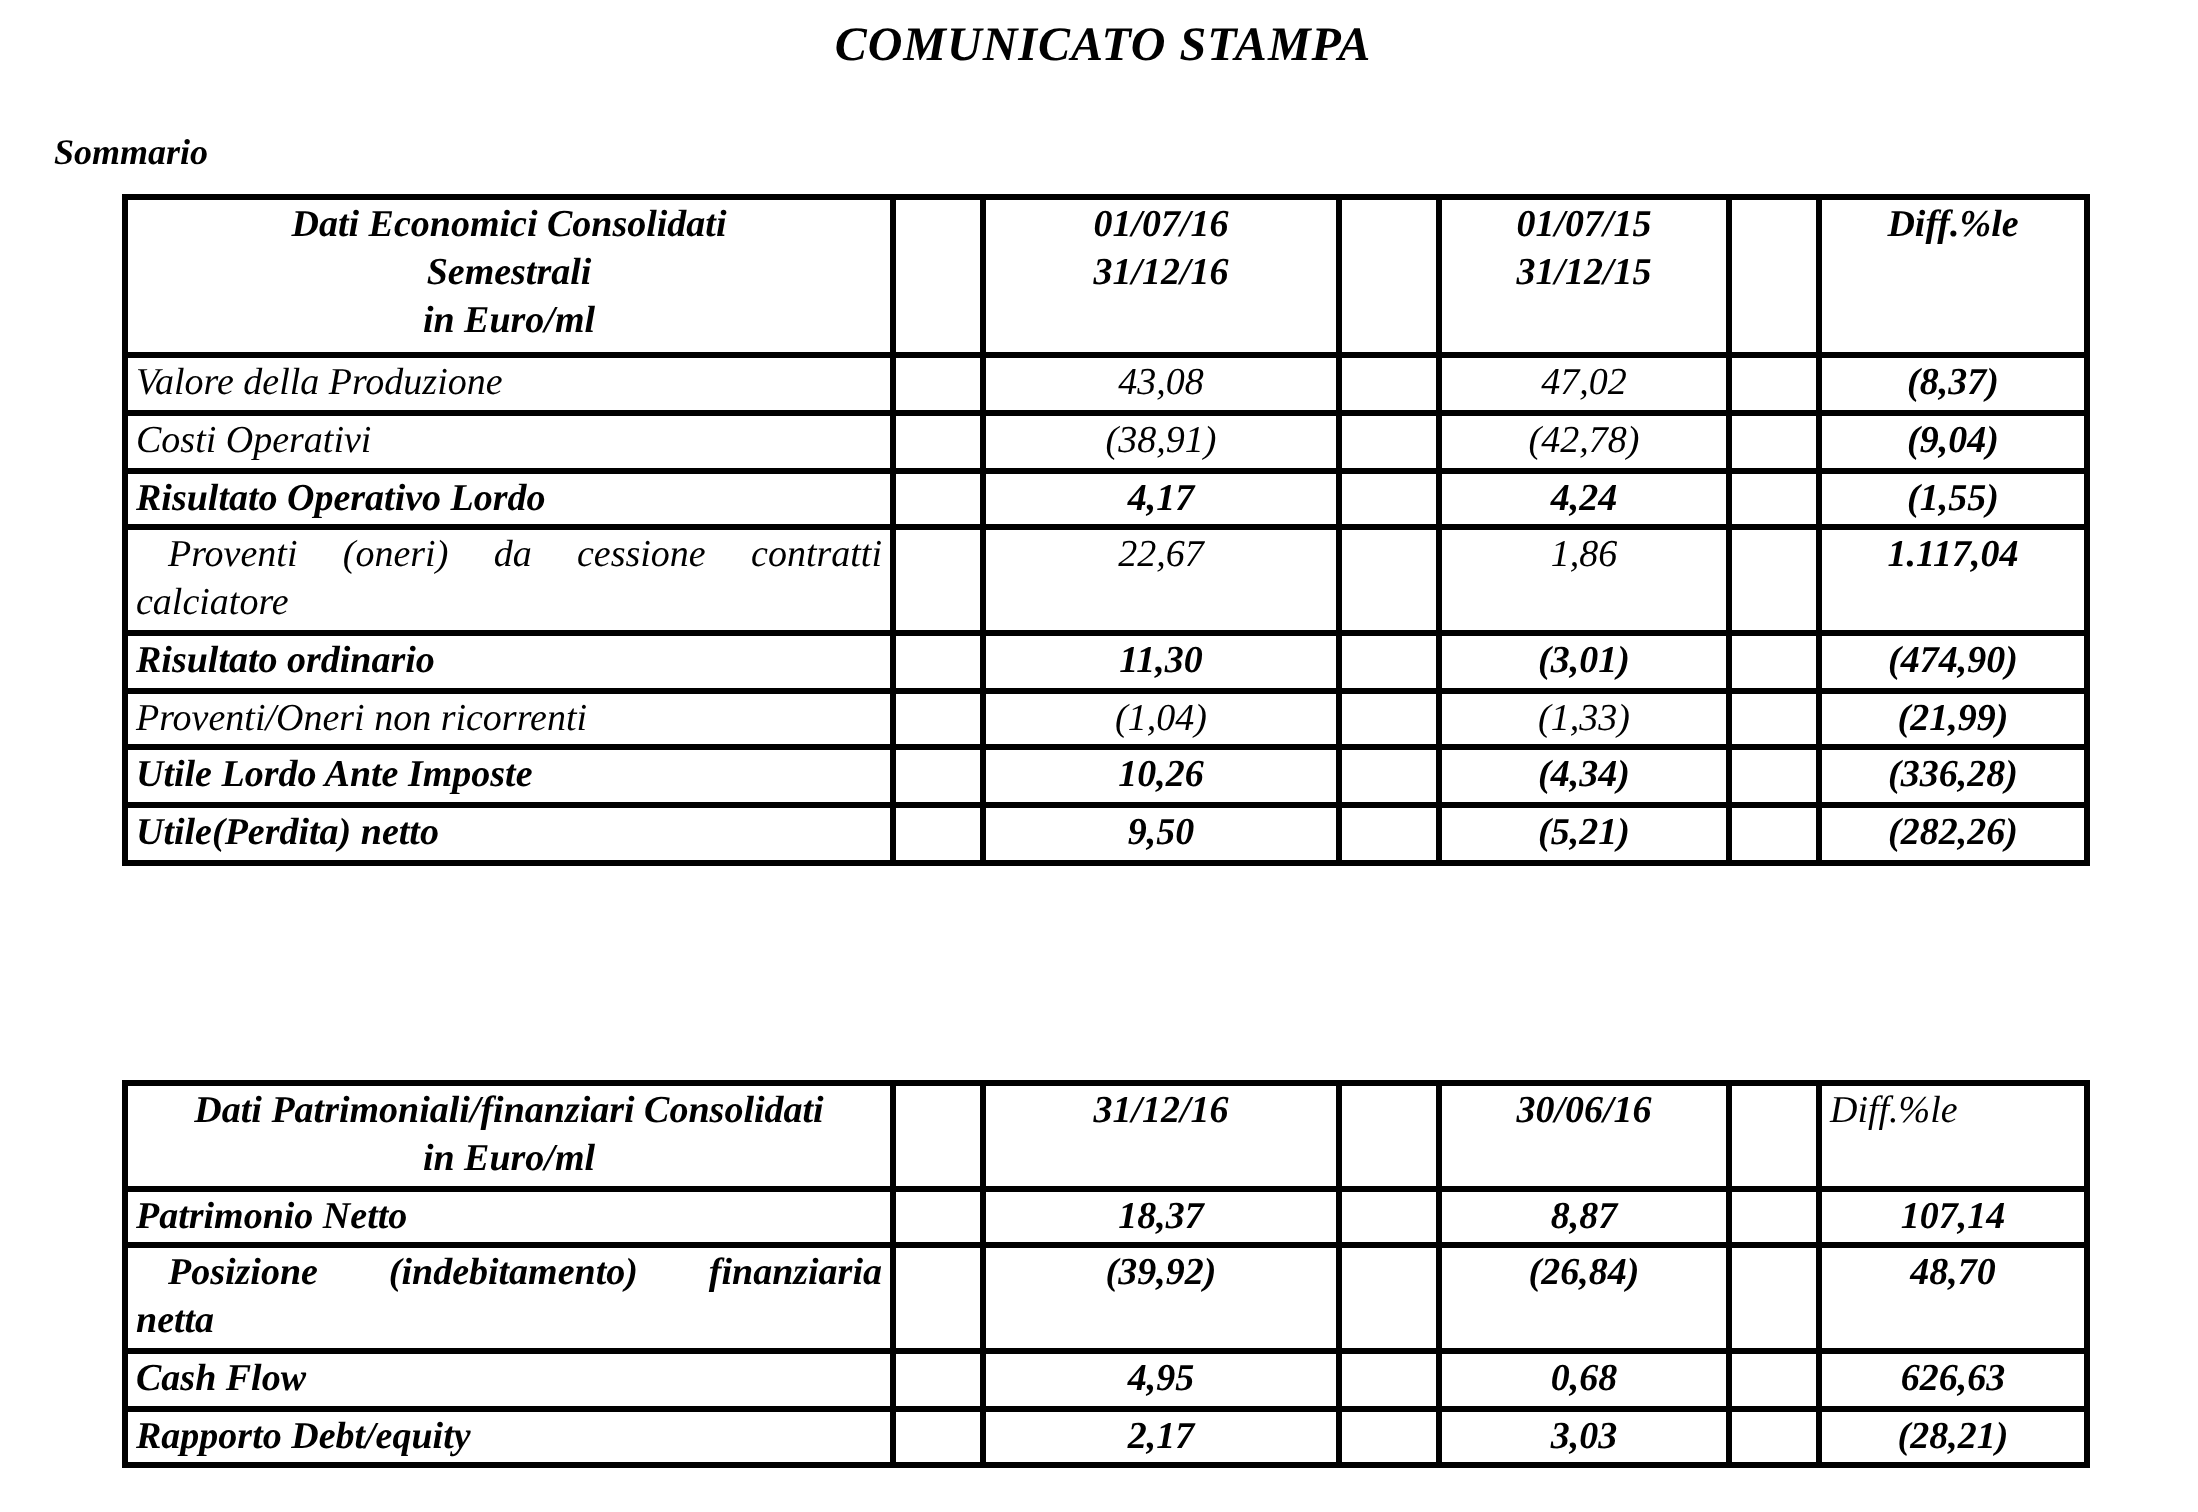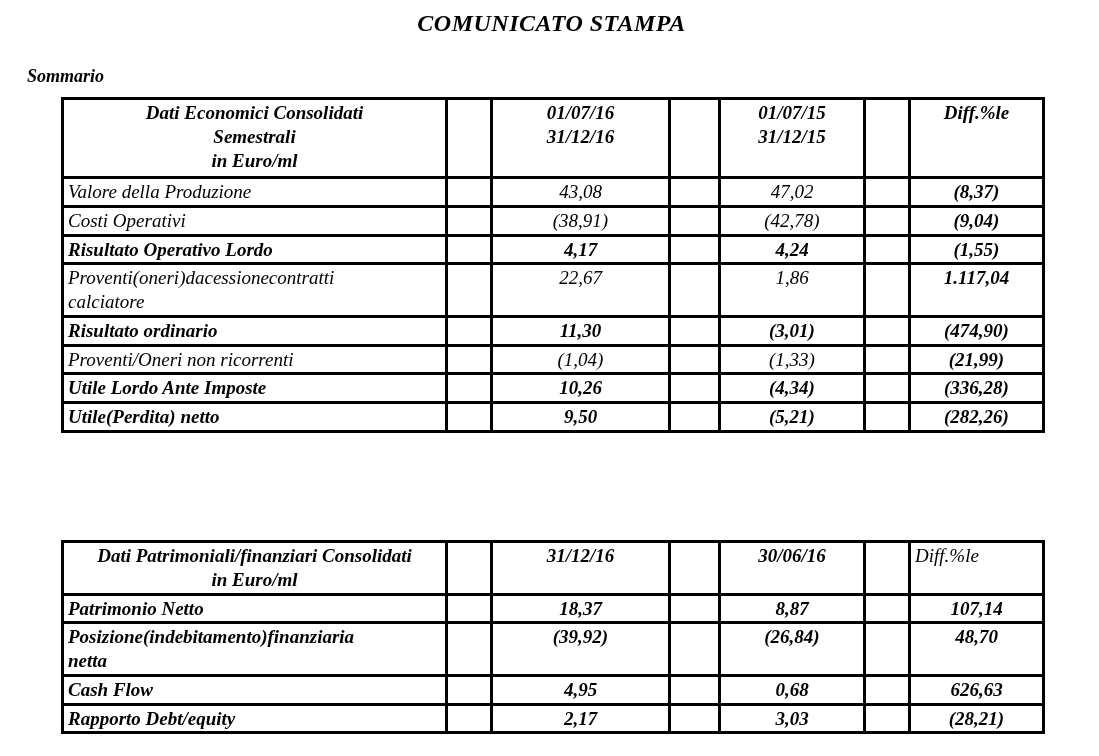--- a/index.html
+++ b/index.html
@@ -53,21 +53,22 @@
   }
   .hdr1 { height: 79px; border-radius: 25px; }
   .hdr2 { height: 52px; }
   .row  { height: 22px; padding-left: 48px; }
   .dbl  { height: 50px; }
   .lbl     { text-align: left; }
   .ctr     { text-align: center; }
   .b       { font-weight: bold; }
   .justify-line {
     display: flex;
-    justify-content: flex-start;
+    justify-content: space-between;
+    margin-left: 16px;
   }
 </style>
 </head>
 <body>
 
 <div class="page">
 
   <div class="doc-title">COMUNICATO STAMPA</div>
   <div class="section-heading">Sommario</div>
 

